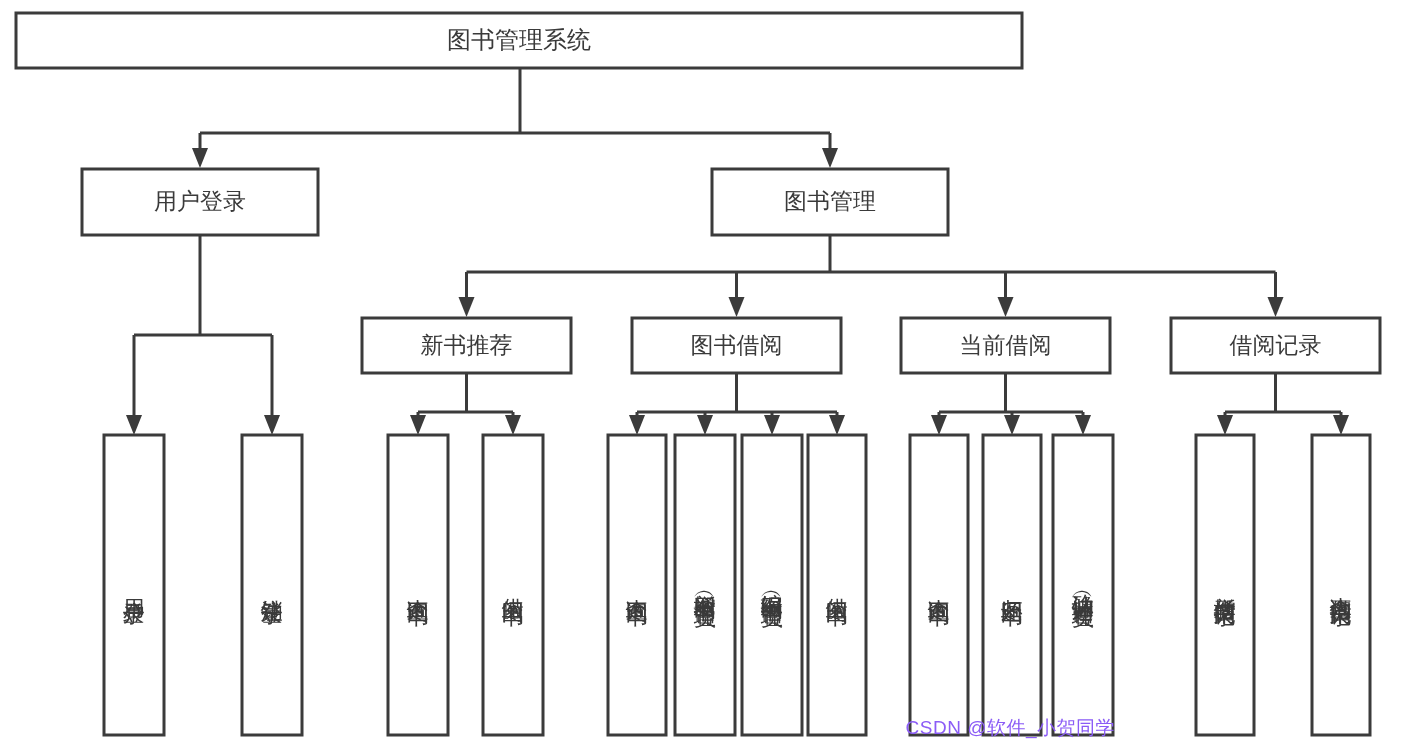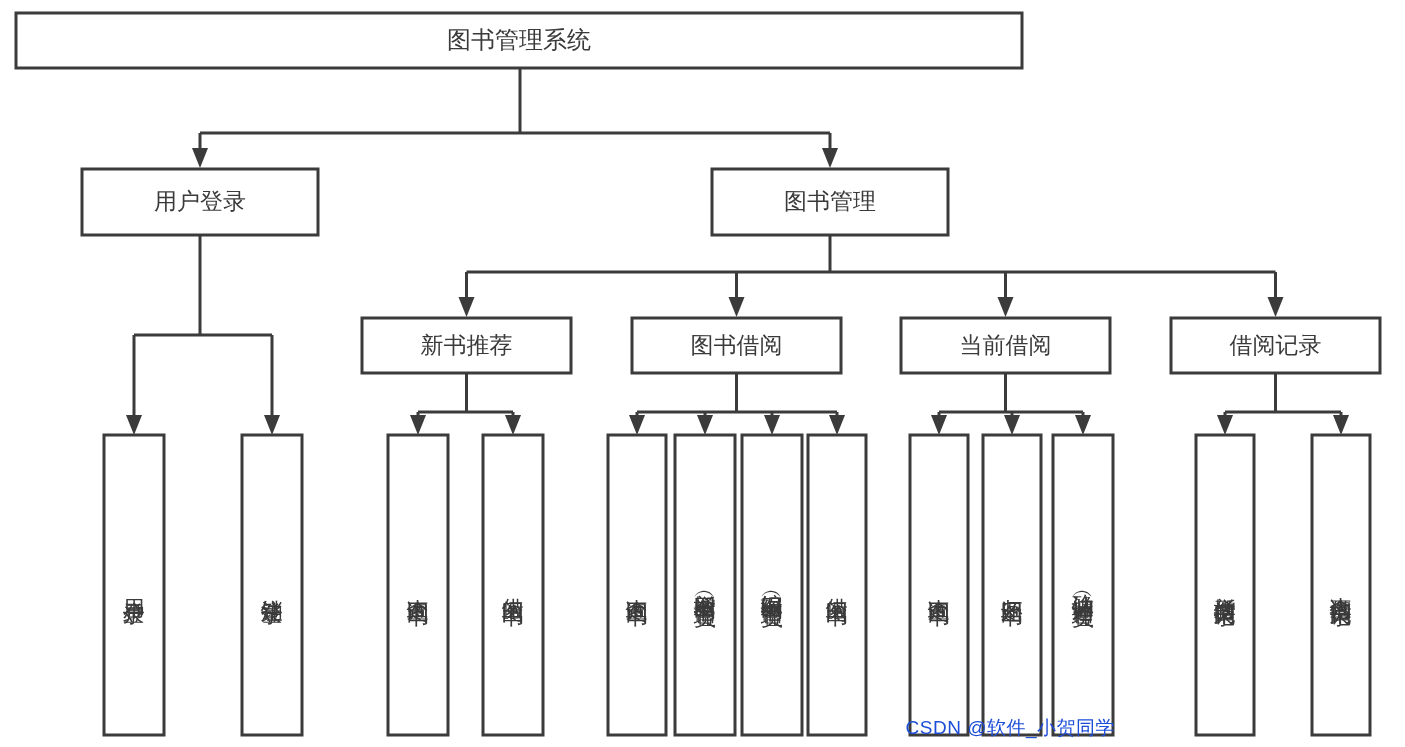--- a/index.html
+++ b/index.html
@@ -72,21 +72,21 @@
     letter-spacing: 2px;
     white-space: nowrap;
     text-align: center;
   }
   .watermark {
     position: absolute;
     right: 10px;
     bottom: 6px;
     font-family: "Liberation Sans", sans-serif;
     font-size: 19px;
-    color: #1d4ed8;
+    color: #8b5cf6;
     letter-spacing: 0.5px;
     white-space: nowrap;
     pointer-events: none;
   }
 </style>
 </head>
 <body>
 
 <div id="diagram-root">
   <svg class="flow" viewBox="0 0 1405 747">

